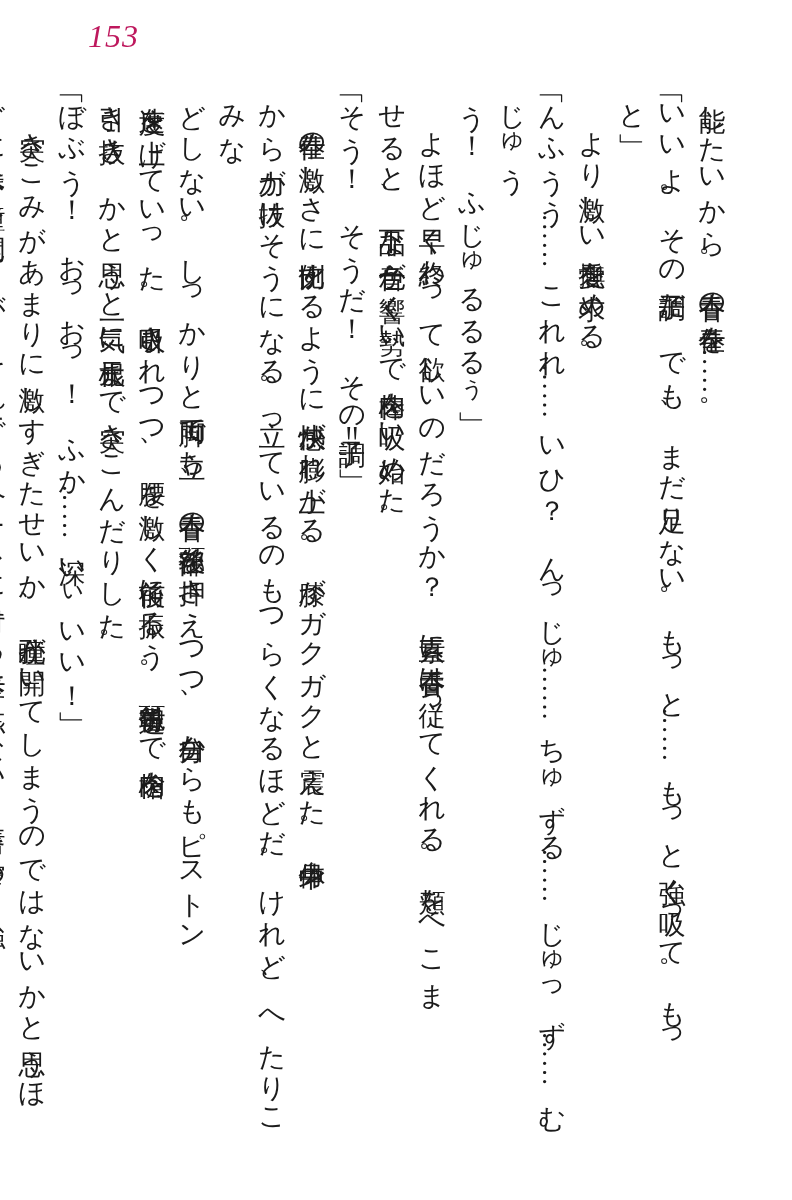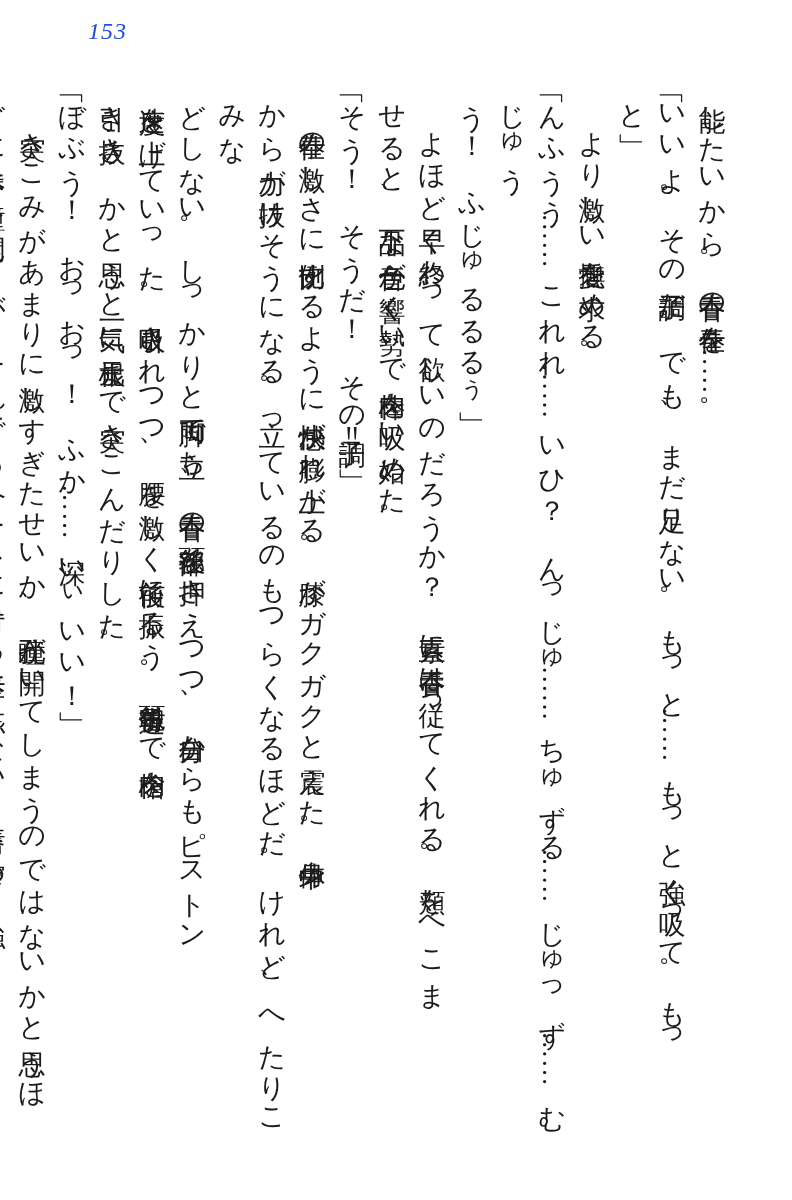--- a/index.html
+++ b/index.html
@@ -11,23 +11,23 @@
     width: 792px;
     height: 1200px;
     position: relative;
     overflow: hidden;
     font-family: "Liberation Serif", "DejaVu Serif", serif;
   }
   .page-number {
     position: absolute;
     top: 18px;
     left: 88px;
-    font-size: 24px;
+    font-size: 32px;
     font-style: italic;
-    color: #1d4ed8;
+    color: #be185d;
     letter-spacing: 1px;
   }
   .text-block {
     position: absolute;
     top: 86px;
     right: 60px;
     height: 1058px;
     writing-mode: vertical-rl;
     text-orientation: mixed;
     font-size: 27px;

